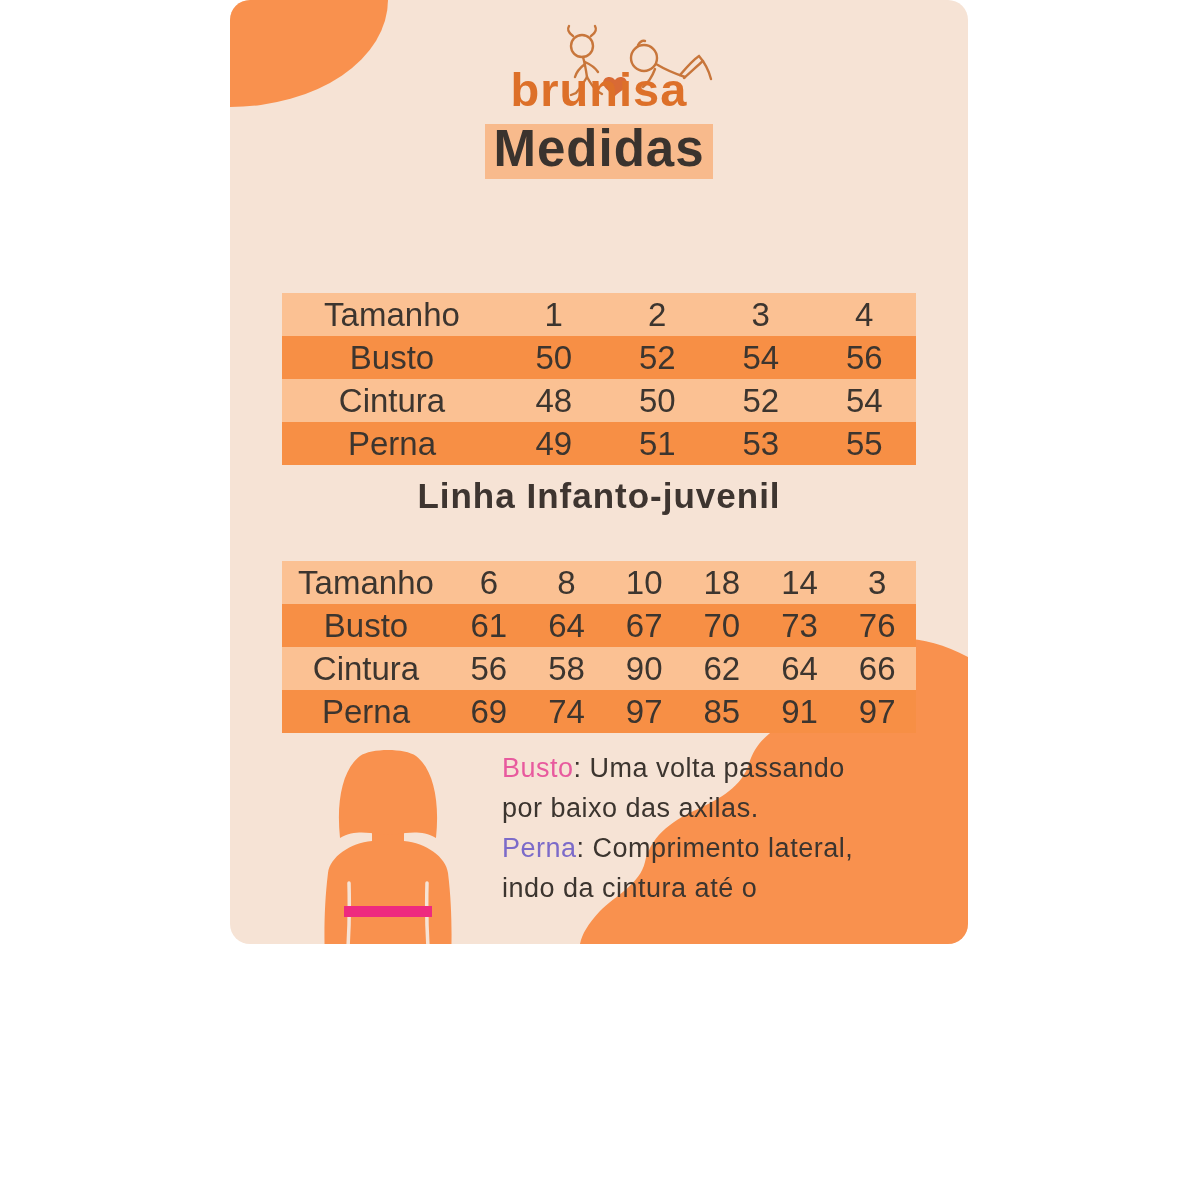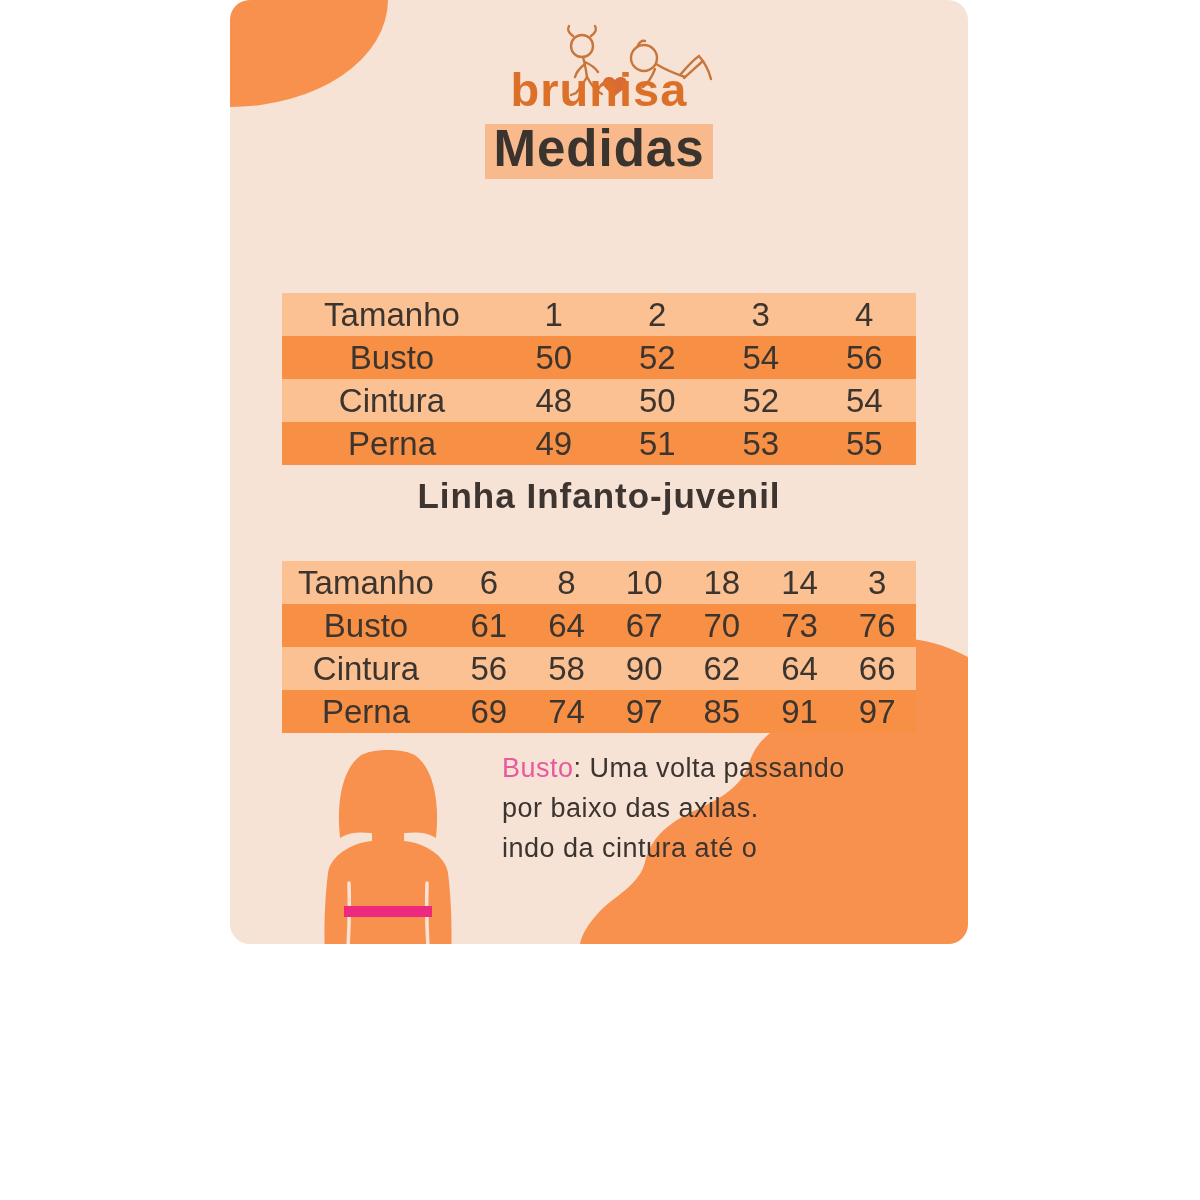--- a/index.html
+++ b/index.html
@@ -211,16 +211,17 @@
       C 80 88, 66 85, 52 93 Z"></path>
 
     <rect x="56" y="161" width="88" height="11" fill="#EE2A7F"></rect>
     <rect x="45" y="207" width="112" height="11" fill="#2FAE5D"></rect>
     <rect x="128" y="214" width="10" height="196" fill="#4B3AA4"></rect>
   </svg>
 
   <div class="legend">
       <div class="legend-line"><span class="term" style="color: rgb(232, 90, 158);">Busto</span><span>: Uma volta passando</span></div>
       <div class="legend-line"><span>por baixo das axilas.</span></div>
+      <div class="legend-line"><span class="term" style="color: rgb(124, 107, 201);">Perna</span><span>: Comprimento lateral,</span></div>
       <div class="legend-line"><span>indo da cintura até o</span></div>
     </div>
 
 </div>
 
 </body></html>

